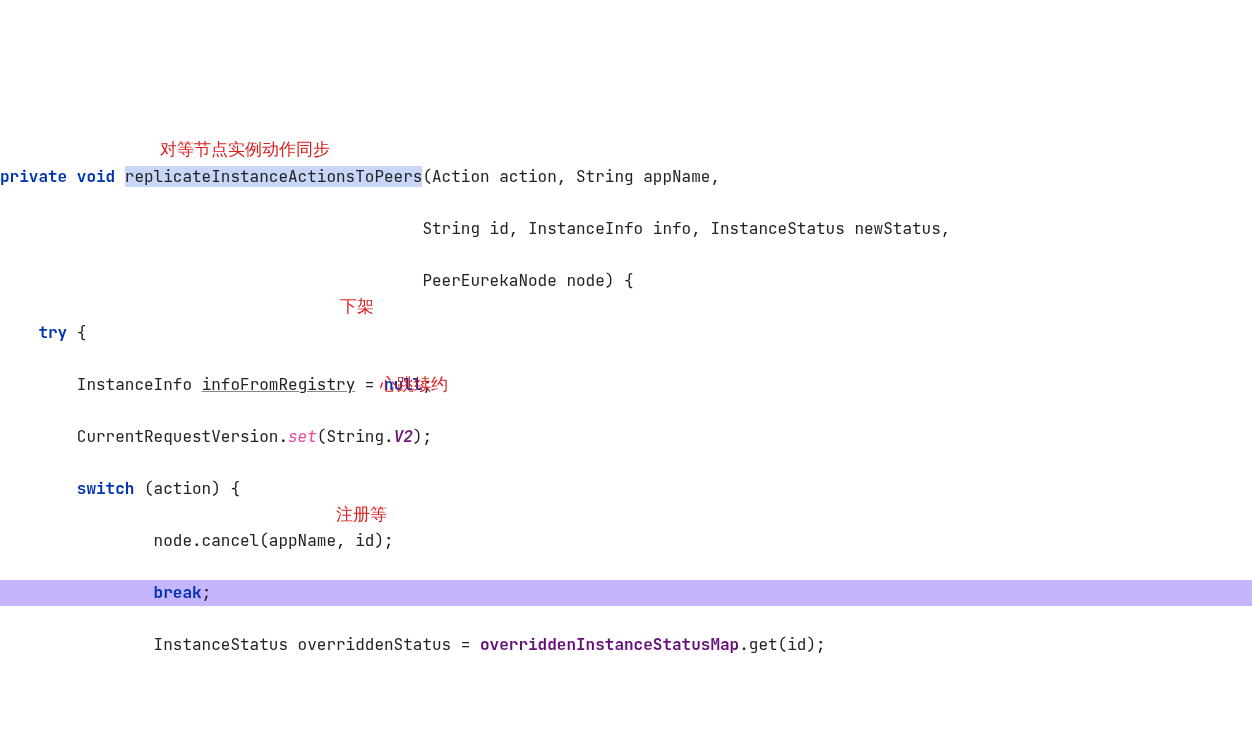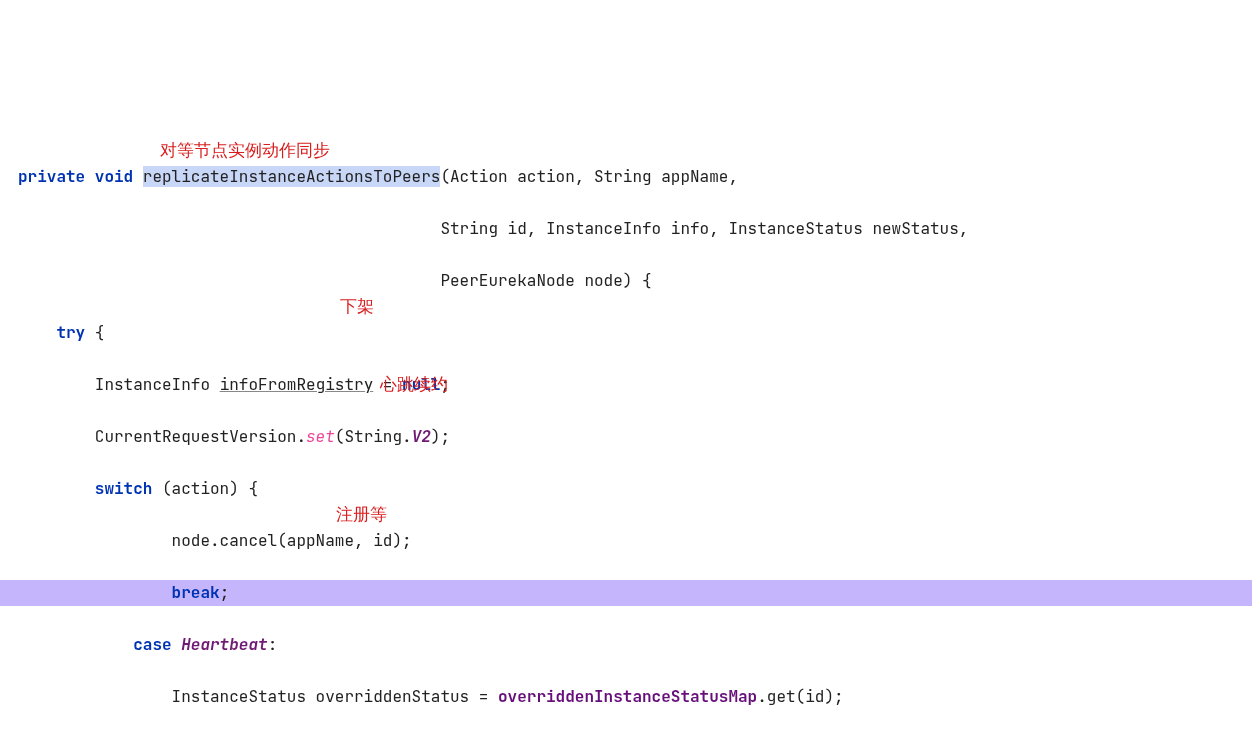--- a/index.html
+++ b/index.html
@@ -12,21 +12,20 @@
     color: #222;
     white-space: pre;
     overflow: hidden;
   }
   .code-area {
     position: relative;
     padding: 8px 0 0 0;
   }
   .line {
     position: relative;
-    padding-left: 18px;
     height: 26px;
   }
   .line.highlight-line {
     background: #c4b5fd;
   }
   .kw { color: #0033b3; font-weight: bold; }
   .static-ital { color: #ec4899; font-style: italic; }
   .enum-const { color: #701a75; font-style: italic; font-weight: bold; }
   .plain { color: #222; }
   .field-ref { color: #660e7a; font-weight: bold; }
@@ -49,37 +48,36 @@
 
 <div class="line"><span class="kw">private void</span><span class="plain"> </span><span class="plain method-highlight">replicateInstanceActionsToPeers</span><span class="plain">(Action action, String appName,</span></div>
 <div class="line">                                            <span class="plain">String id, InstanceInfo info, InstanceStatus newStatus,</span></div>
 <div class="line">                                            <span class="plain">PeerEurekaNode node) {</span></div>
 <div class="line">    <span class="kw">try</span><span class="plain"> {</span></div>
 <div class="line">        <span class="plain">InstanceInfo </span><span class="plain underline">infoFromRegistry</span><span class="plain"> = </span><span class="kw">null</span><span class="plain">;</span></div>
 <div class="line">        <span class="plain">CurrentRequestVersion.</span><span class="static-ital">set</span><span class="plain">(String.</span><span class="enum-const">V2</span><span class="plain">);</span></div>
 <div class="line">        <span class="kw">switch</span><span class="plain"> (action) {</span></div>
 <div class="line">                <span class="plain">node.cancel(appName, id);</span></div>
 <div class="line highlight-line">                <span class="kw">break</span><span class="plain">;</span></div>
-<div class="line">            <span class="kw">case</span> <span class="enum-const">Heartbeat</span><span class="plain">:</span></div>
 <div class="line">                <span class="plain">InstanceStatus overriddenStatus = </span><span class="field-ref">overriddenInstanceStatusMap</span><span class="plain">.get(id);</span></div>
 
 
 
 
 
 
 
 
 
 
 
 
 
 
-<div class="annotation" style="top:34px; left:160px;">对等节点实例动作同步</div>
+<div class="annotation" style="top:34px; left:160px;font-family:Liberation Mono, monospace;">对等节点实例动作同步</div>
 <div class="annotation" style="top:190px; left:340px;">下架</div>
 <div class="annotation" style="top:268px; left:380px;">心跳续约</div>
 <div class="annotation" style="top:398px; left:336px;">注册等</div>
 
 
 </div>
 
 
 
 

